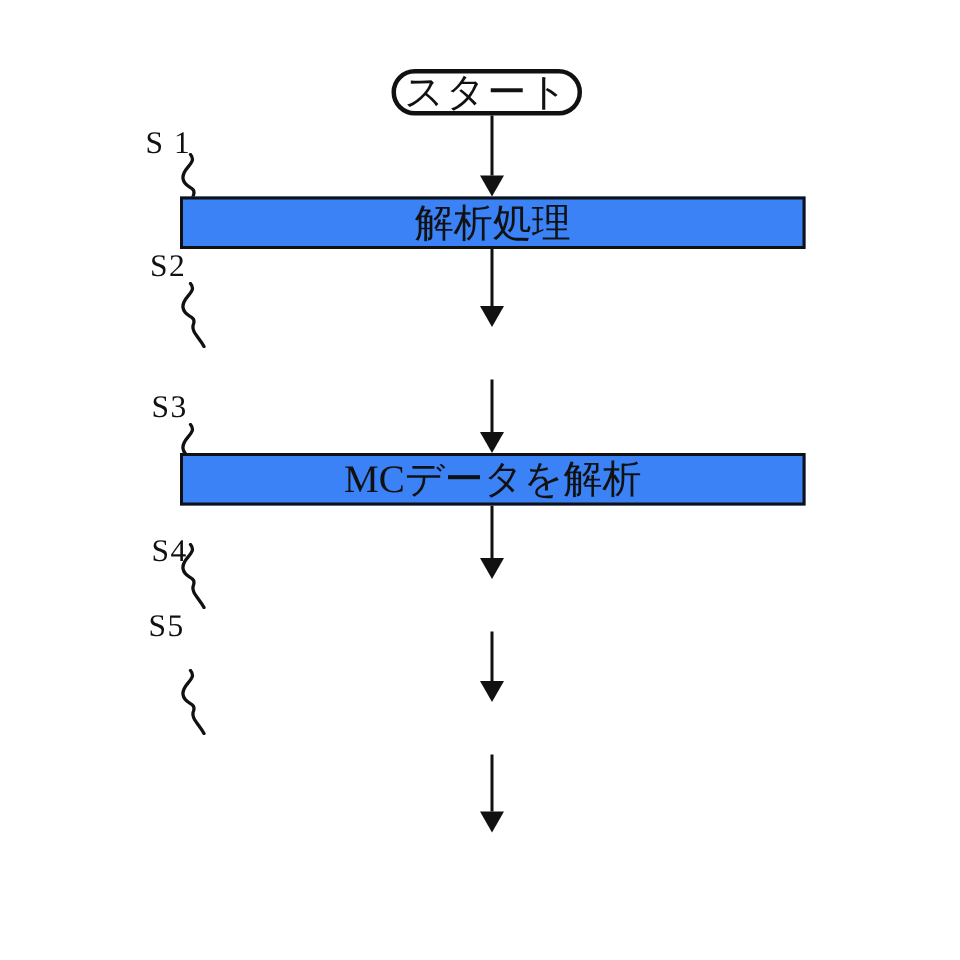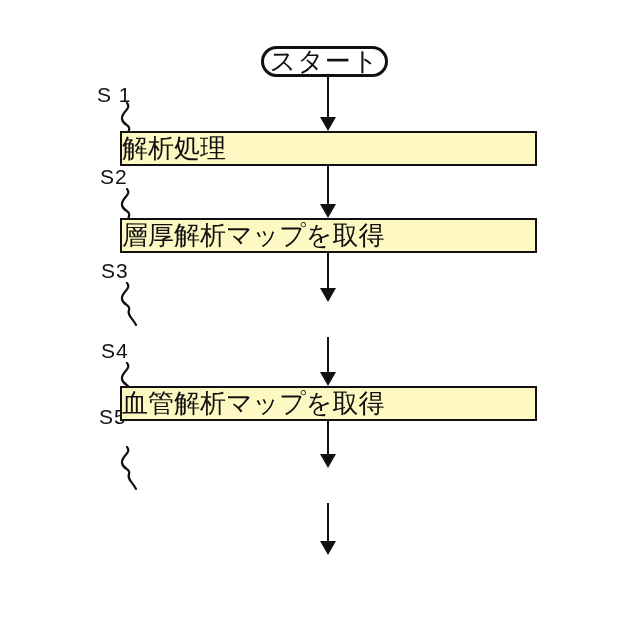--- a/index.html
+++ b/index.html
@@ -4,21 +4,21 @@
 <style>
   :root{
     --line:#111111;
     --bg:#ffffff;
   }
   html,body{margin:0;padding:0;background:#ffffff;}
   .canvas{
     position:relative;
     width:640px;height:640px;
     background:var(--bg);
-    font-family:Liberation Sans, sans-serif;
+    font-family:Liberation Serif, serif;
     color:var(--line);
     overflow:hidden;
   }
   .terminal{
     position:absolute;
     box-sizing:border-box;
     border:3px solid var(--line);
     border-radius:18px;
     background:#fff;
     display:flex;align-items:center;justify-content:center;
@@ -26,22 +26,22 @@
     letter-spacing:1px;
     white-space:nowrap;
   }
   .terminal.start{left:261px;top:46px;width:127px;height:31px;}
   .terminal.end{left:271px;top:555px;width:114px;height:35px;}
   .process{
     position:absolute;
     box-sizing:border-box;
     left:120px;width:417px;height:35px;
     border:2px solid var(--line);
-    background:#fef9c3;
-    display:flex;align-items:center;justify-content:flex-start;
+    background:#3b82f6;
+    display:flex;align-items:center;justify-content:center;
     font-size:26px;
     white-space:nowrap;
   }
   .step-id{
     position:absolute;
     font-size:21px;
     letter-spacing:1px;
     line-height:1.05;
     white-space:pre;
   }
@@ -74,21 +74,21 @@
   <div class="arrow" style="top:77px;height:40px"></div>
   <div class="arrow" style="top:166px;height:38px"></div>
   <div class="arrow" style="top:253px;height:35px"></div>
   <div class="arrow" style="top:337px;height:35px"></div>
   <div class="arrow" style="top:421px;height:33px"></div>
   <div class="arrow" style="top:503px;height:38px"></div>
 
   <div class="step-id" style="left:97px;top:84px">S 1</div>
   <div class="step-id" style="left:100px;top:166px">S2</div>
   <div class="step-id" style="left:101px;top:260px">S3</div>
-  <div class="step-id" style="left:101px;top:340px">S4</div>
+  <div class="step-id" style="left:101px;top:356px">S4</div>
   <div class="step-id" style="left:99px;top:406px">S5</div>
 
   <svg class="squiggle" style="left:116px;top:102px" width="24" height="44" viewBox="0 0 24 44">
       <path d="M11,1 C16,7 5,10 6,17 C7,24 15,22 13,28 C11,33 17,37 20,43"></path>
     </svg>
   <svg class="squiggle" style="left:116px;top:188px" width="24" height="44" viewBox="0 0 24 44">
       <path d="M11,1 C16,7 5,10 6,17 C7,24 15,22 13,28 C11,33 17,37 20,43"></path>
     </svg>
   <svg class="squiggle" style="left:116px;top:282px" width="24" height="44" viewBox="0 0 24 44">
       <path d="M11,1 C16,7 5,10 6,17 C7,24 15,22 13,28 C11,33 17,37 20,43"></path>
@@ -96,21 +96,18 @@
   <svg class="squiggle" style="left:116px;top:362px" width="24" height="44" viewBox="0 0 24 44">
       <path d="M11,1 C16,7 5,10 6,17 C7,24 15,22 13,28 C11,33 17,37 20,43"></path>
     </svg>
   <svg class="squiggle" style="left:116px;top:446px" width="24" height="44" viewBox="0 0 24 44">
       <path d="M11,1 C16,7 5,10 6,17 C7,24 15,22 13,28 C11,33 17,37 20,43"></path>
     </svg>
 
   <div class="process" style="top:131px">
     <span>解析処理</span>
   </div>
-  <div class="process" style="top:218px">
-    <span>層厚解析マップを取得</span>
-  </div>
-  <div class="process" style="top:386px">
-    <span>血管解析マップを取得</span>
+  <div class="process" style="top:302px">
+    <span>MCデータを解析</span>
   </div>
 
 
 </div>
 
 </body></html>

